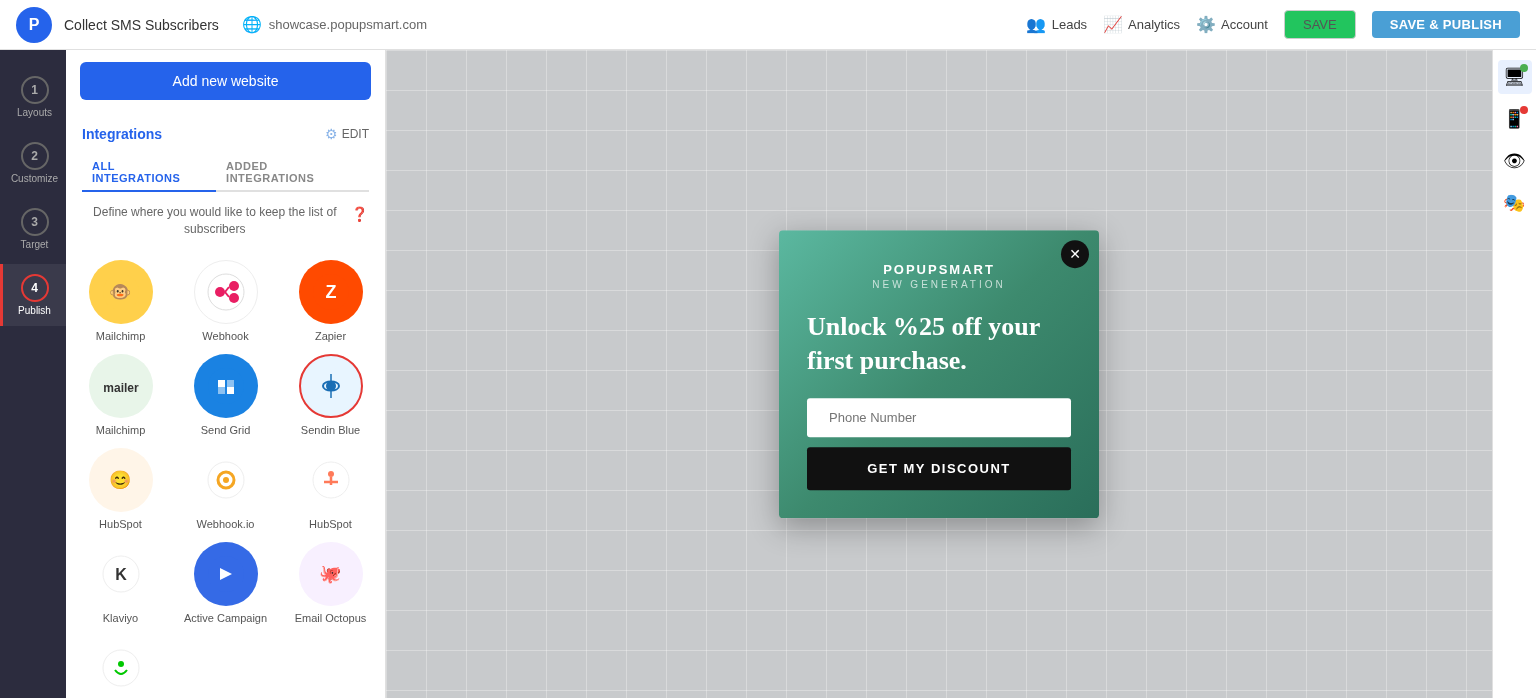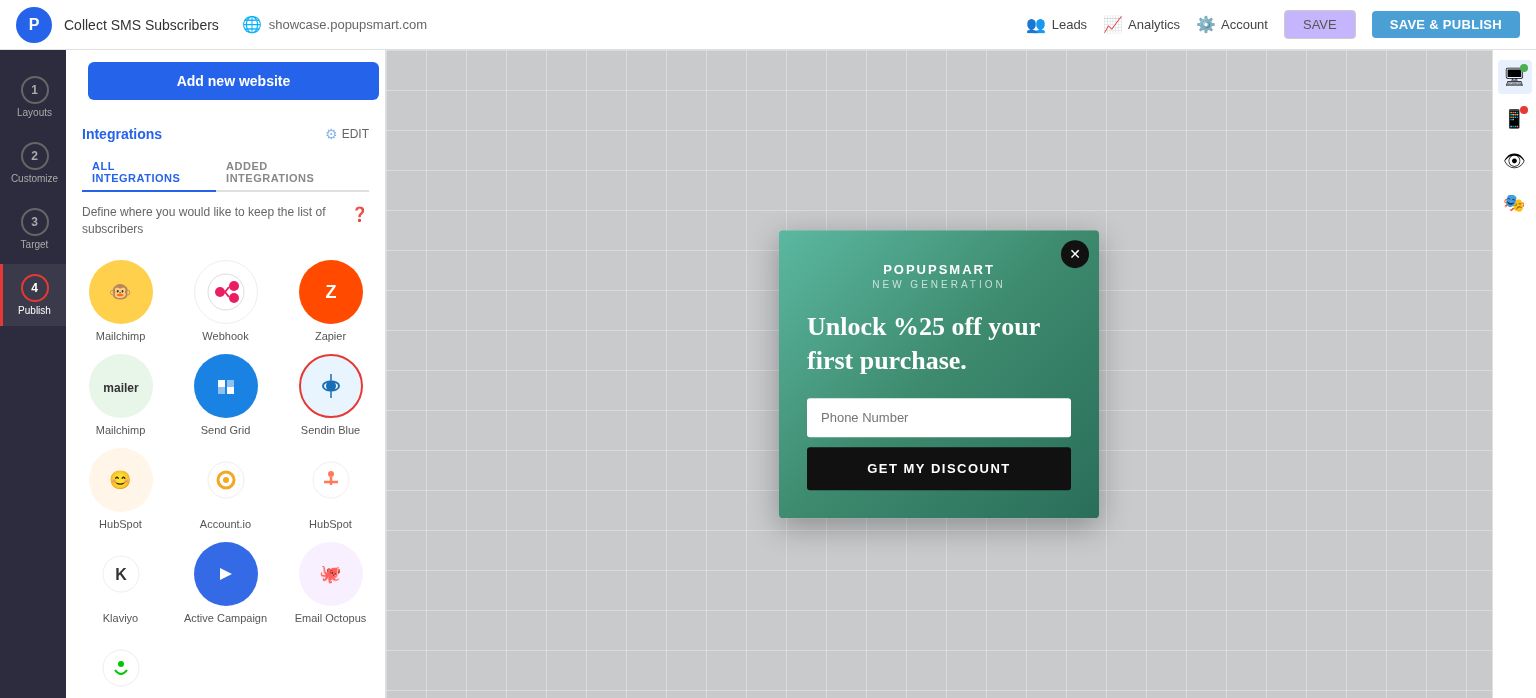--- a/index.html
+++ b/index.html
@@ -39,21 +39,21 @@
     .topnav-actions {
       display: flex; align-items: center; gap: 16px;
     }
     .topnav-link {
       display: flex; align-items: center; gap: 5px;
       font-size: 13px; color: #444; cursor: pointer;
       text-decoration: none;
     }
     .topnav-link .icon { font-size: 16px; }
     .btn-save {
-      padding: 6px 18px; border: 1px solid #ccc; background: #c4b5fd;
+      padding: 6px 18px; border: 1px solid #ccc; background: #22c55e;
       border-radius: 4px; font-size: 13px; color: #555; cursor: pointer;
     }
     .btn-save-publish {
       padding: 6px 18px; border: none;
       background: #4a9fd5; border-radius: 4px;
       font-size: 13px; color: #fff; cursor: pointer; font-weight: 600;
       letter-spacing: 0.3px;
     }
 
     
@@ -96,29 +96,29 @@
       border-right: 1px solid #e0e0e0;
       display: flex;
       flex-direction: column;
       overflow-y: auto;
       flex-shrink: 0;
     }
     .integrations-panel::-webkit-scrollbar { width: 4px; }
     .integrations-panel::-webkit-scrollbar-thumb { background: #ccc; border-radius: 2px; }
 
     .add-website-btn {
-      margin: 12px 22px;
+      margin: 12px 14px;
       background: #2563eb;
       color: #fff;
       border: none;
       border-radius: 6px;
       padding: 11px;
       font-size: 14px;
       cursor: pointer;
-      font-weight: 700;
+      font-weight: 400;
       width: calc(100% - 28px);
     }
 
     .panel-section {
       padding: 14px 16px 8px;
     }
     .panel-section-header {
       display: flex; align-items: center; justify-content: space-between;
       margin-bottom: 12px;
     }
@@ -139,21 +139,21 @@
     }
     .tab-item {
       font-size: 11px; font-weight: 600; padding: 6px 10px;
       cursor: pointer; color: #888; border-bottom: 2px solid transparent;
       margin-bottom: -2px; letter-spacing: 0.5px;
     }
     .tab-item.active { color: #2563eb; border-bottom: 2px solid #2563eb; }
 
     .panel-description {
       font-size: 12px; color: #666; margin-bottom: 14px; line-height: 1.4;
-      display: flex; align-items: flex-start; gap: 4px;
+      display: flex; align-items: flex-start; gap: 4px; text-align: center;
     }
     .panel-description .help-icon { color: #2563eb; font-size: 14px; margin-top: 1px; }
 
     .integration-grid {
       display: grid;
       grid-template-columns: repeat(3, 1fr);
       gap: 12px;
       padding: 0 8px 16px;
     }
     .integration-item {
@@ -235,21 +235,21 @@
     .popup-brand-sub {
       font-size: 10px; letter-spacing: 3px; color: rgba(255,255,255,0.7);
       margin-bottom: 20px;
     }
     .popup-headline {
       font-size: 26px; font-weight: 700; color: #fff;
       line-height: 1.3; margin-bottom: 20px;
       font-family: Georgia, serif;
     }
     .popup-input {
-      width: 100%; padding: 12px 14px;
+      width: 100%; padding: 12px 22px;
       border: none; border-radius: 3px;
       font-size: 13px; color: #999; background: #fff;
       margin-bottom: 10px; outline: none;
     }
     .popup-btn {
       width: 100%; padding: 14px;
       background: #111; color: #fff;
       border: none; border-radius: 3px; cursor: pointer;
       font-size: 13px; font-weight: 700; letter-spacing: 1.5px;
       text-transform: uppercase;
@@ -431,21 +431,21 @@
           <div class="integration-label">HubSpot</div>
         </div>
         <div class="integration-item">
           <div class="integration-logo logo-customerio">
             <svg width="40" height="40" viewBox="0 0 40 40">
               <circle cx="20" cy="20" r="18" fill="#fff" stroke="#eee"></circle>
               <circle cx="20" cy="20" r="8" fill="none" stroke="#f5a623" stroke-width="3"></circle>
               <circle cx="20" cy="20" r="3" fill="#f5a623"></circle>
             </svg>
           </div>
-          <div class="integration-label">Account.io</div>
+          <div class="integration-label">Webhook.io</div>
         </div>
         <div class="integration-item">
           <div class="integration-logo logo-hubspot">
             <svg width="40" height="40" viewBox="0 0 40 40">
               <circle cx="20" cy="20" r="18" fill="#fff" stroke="#eee"></circle>
               <circle cx="20" cy="14" r="3" fill="#ff7a59"></circle>
               <line x1="20" y1="17" x2="20" y2="25" stroke="#ff7a59" stroke-width="2.5"></line>
               <line x1="13" y1="22" x2="27" y2="22" stroke="#ff7a59" stroke-width="2.5"></line>
             </svg>
           </div>

